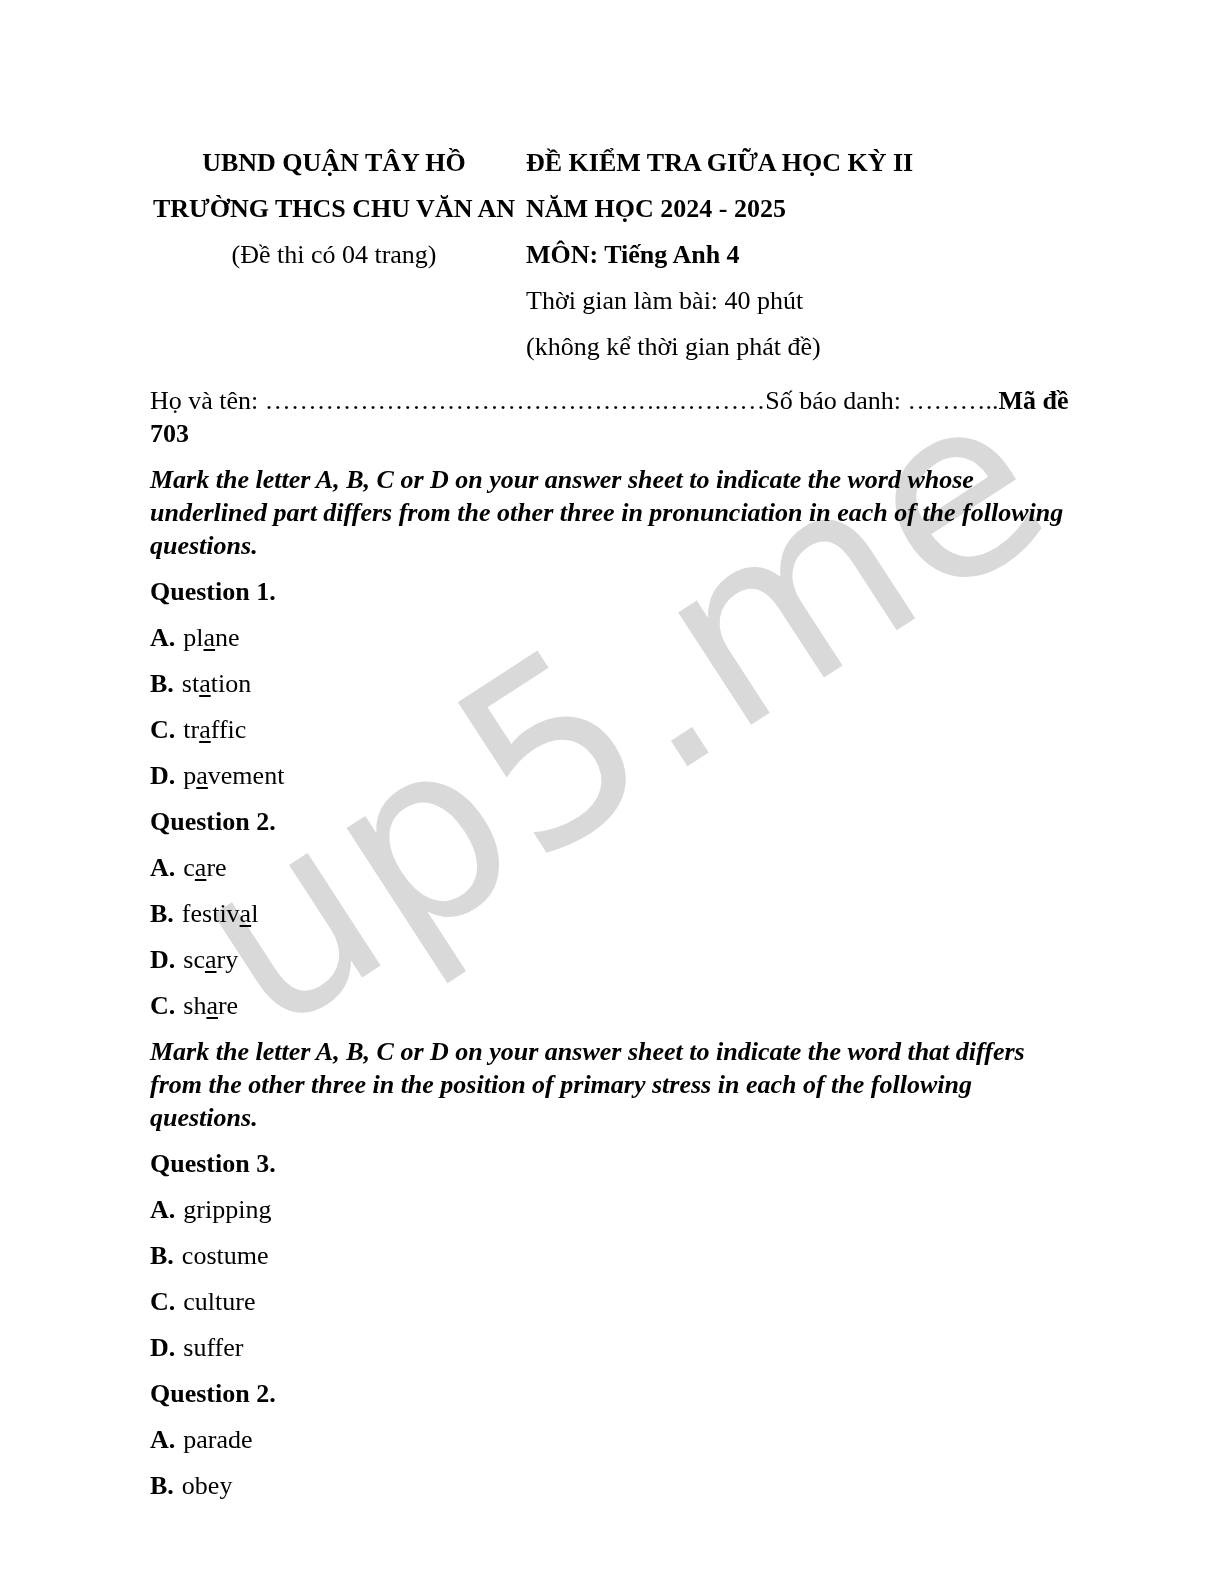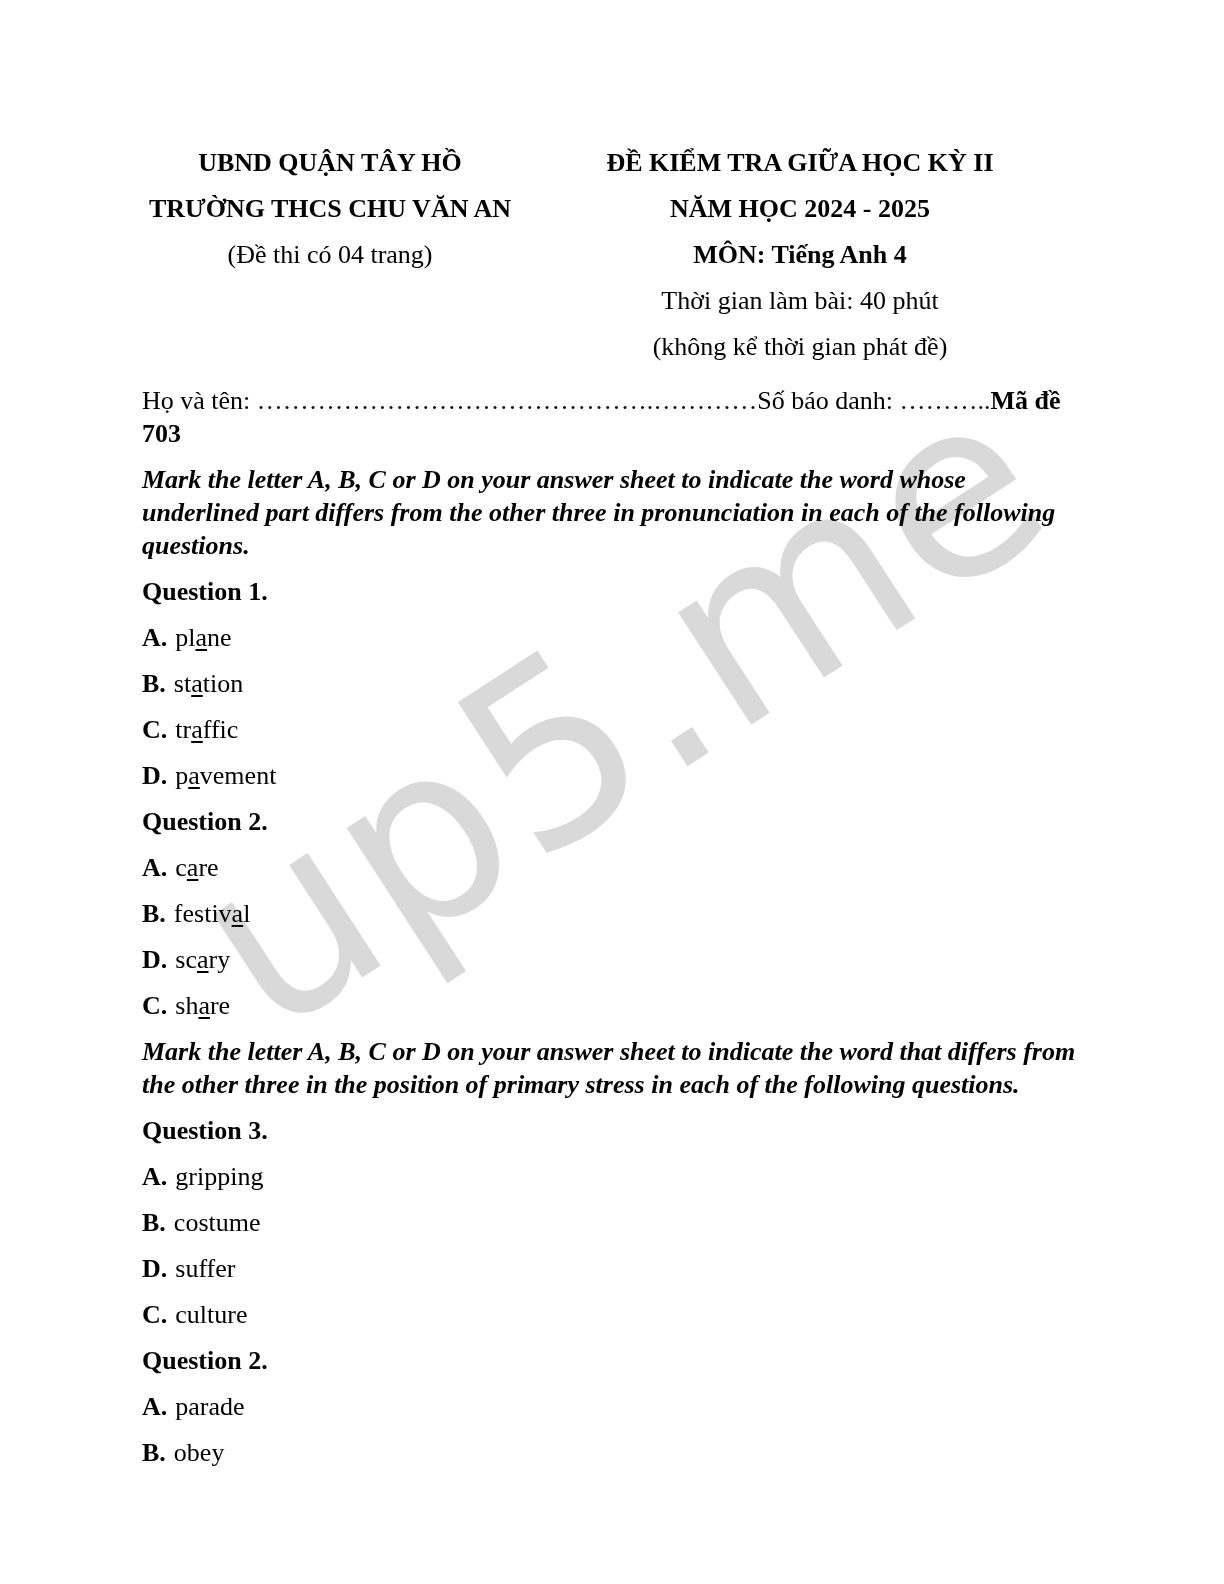--- a/index.html
+++ b/index.html
@@ -33,35 +33,35 @@
     white-space: nowrap;
     z-index: 0;
     user-select: none;
   }
   .content {
     position: relative;
     z-index: 1;
     padding: 146px 142px 0 142px;
   }
   .content p {
-    margin: 0 0 13px 0;
+    margin: 0 0 13px 8px;
     font-size: 26px;
     line-height: 33px;
   }
   .header-row {
     display: flex;
     width: 100%;
   }
   .header-left {
     width: 40%;
     text-align: center;
   }
   .header-right {
     width: 60%;
-    text-align: center;
+    text-align: left;
   }
   .bold   { font-weight: bold; }
   .italic { }
   .student-line {
     margin-top: 8px !important;
   }
   .instruction {
     font-weight: bold;
     font-style: italic;
   }
@@ -116,21 +116,21 @@
     <p class="option"><span class="letter">A.</span><span>c</span><span class="ul">a</span><span>re</span></p>
     <p class="option"><span class="letter">B.</span><span>festiv</span><span class="ul">a</span><span>l</span></p>
     <p class="option"><span class="letter">D.</span><span>sc</span><span class="ul">a</span><span>ry</span></p>
     <p class="option"><span class="letter">C.</span><span>sh</span><span class="ul">a</span><span>re</span></p>
 
     <p class="instruction">Mark the letter A, B, C or D on your answer sheet to indicate the word that differs from the other three in the position of primary stress in each of the following questions.</p>
 
     <p class="q-label">Question 3.</p>
     <p class="option"><span class="letter">A.</span><span>gripping</span><span class="ul"></span><span></span></p>
     <p class="option"><span class="letter">B.</span><span>costume</span><span class="ul"></span><span></span></p>
+    <p class="option"><span class="letter">C.</span><span>culture</span><span class="ul"></span><span></span></p>
     <p class="option"><span class="letter">D.</span><span>suffer</span><span class="ul"></span><span></span></p>
-    <p class="option"><span class="letter">C.</span><span>culture</span><span class="ul"></span><span></span></p>
 
     <p class="q-label">Question 2.</p>
     <p class="option"><span class="letter">A.</span><span>parade</span><span class="ul"></span><span></span></p>
     <p class="option"><span class="letter">B.</span><span>obey</span><span class="ul"></span><span></span></p>
 
   </div>
 </div>
 
 </body></html>

